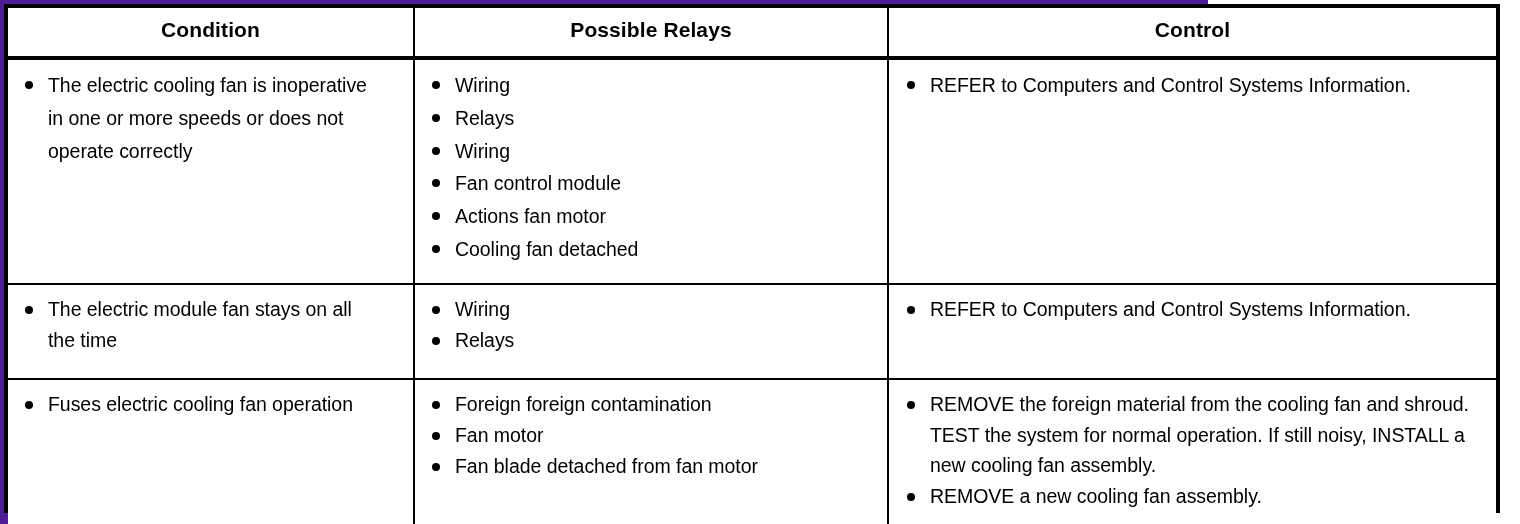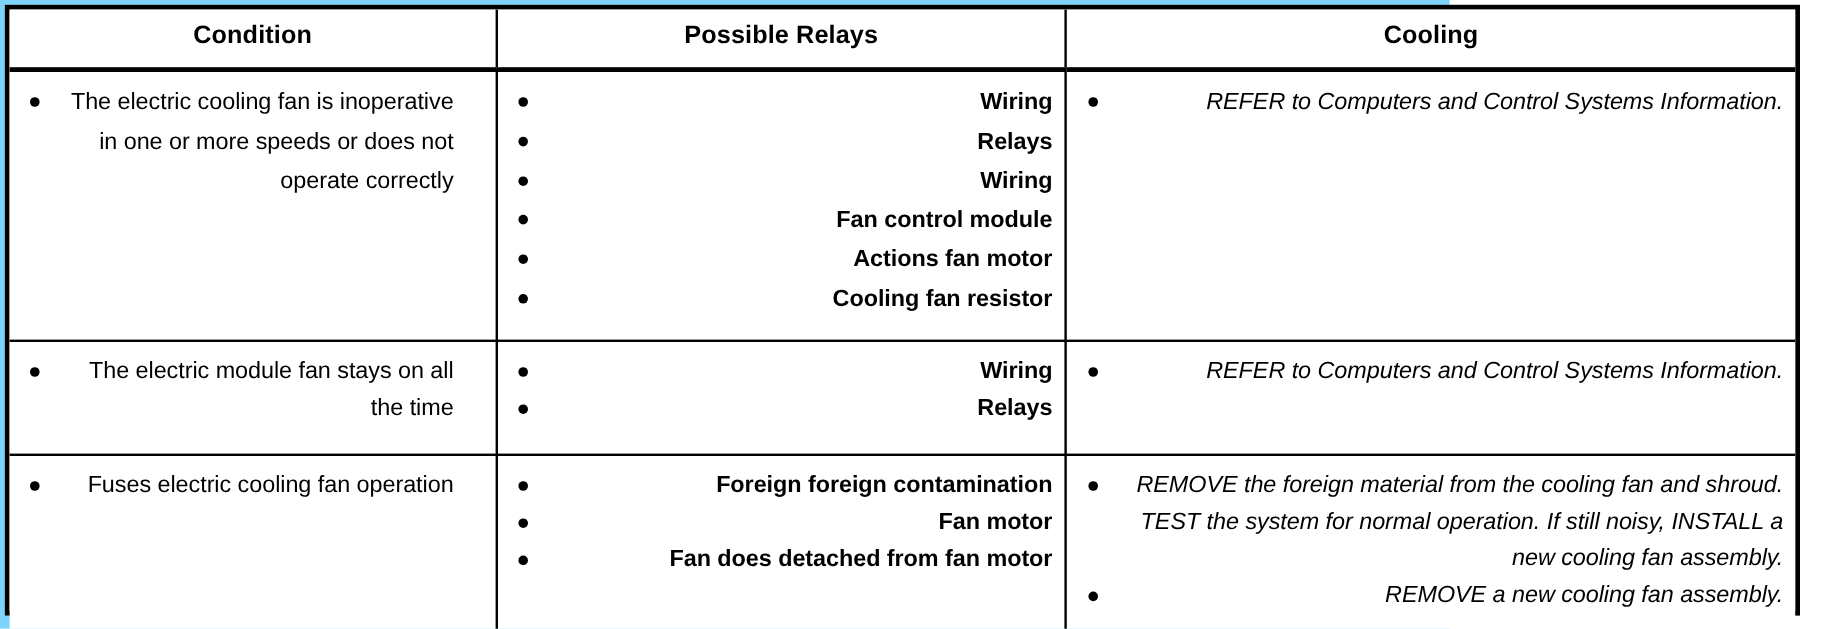--- a/index.html
+++ b/index.html
@@ -12,21 +12,21 @@
     height: 524px;
     font-family: "Liberation Sans", "DejaVu Sans", sans-serif;
     color: #000000;
     overflow: hidden;
   }
 
   .page {
     position: relative;
     width: 1208px;
     height: 524px;
-    background: #7dd3fc;
+    background: #4c1d95;
   }
 
   
   .tbl-wrap {
     position: absolute;
     left: 4px;
     top: 4px;
     width: 1496px;   
     height: 509px;   
     box-sizing: border-box;
@@ -85,42 +85,41 @@
     margin: 0;
     padding: 0;
   }
   ul.blist > li {
     position: relative;
     padding-left: 31px;
     margin: 0 0 0 0;
     font-size: 19.5px;
     line-height: 31px;
     letter-spacing: -0.05px;
-    text-align: right;
   }
   ul.blist > li + li { margin-top: 0; }
 
   ul.blist > li .bullet {
     position: absolute;
     left: 8px;
     top: 12px;
     width: 8px;
     height: 8px;
     border-radius: 50%;
     background: #000000;
   }
 
   
   td.cell-cond ul.blist > li { padding-left: 30px; max-width: 330px; }
   td.cell-cond ul.blist > li .bullet { left: 7px; }
 
-  td.cell-src ul.blist > li  { padding-left: 30px; font-weight: bold; }
+  td.cell-src ul.blist > li  { padding-left: 30px; }
   td.cell-src ul.blist > li .bullet { left: 7px; }
 
-  td.cell-act ul.blist > li  { padding-left: 31px; max-width: 566px; font-style: italic; }
+  td.cell-act ul.blist > li  { padding-left: 31px; max-width: 566px; }
   td.cell-act ul.blist > li .bullet { left: 8px; }
 
   
   tr.r1 td.cell-src ul.blist > li { line-height: 32.8px; }
   tr.r1 td.cell-cond ul.blist > li { line-height: 32.8px; }
   tr.r1 td.cell-act ul.blist > li { line-height: 32.8px; }
 
   tr.r3 td.cell-act ul.blist > li { line-height: 30.5px; }
 </style>
 </head>
@@ -133,21 +132,21 @@
       <colgroup>
         <col class="c-cond">
         <col class="c-src">
         <col class="c-act">
       </colgroup>
 
       <thead>
         <tr>
           <th>Condition</th>
           <th>Possible Relays</th>
-          <th>Cooling</th>
+          <th>Control</th>
         </tr>
       </thead>
 
       <tbody>
 
         <tr class="r1">
           <td class="cell-cond">
             <ul class="blist">
               <li>
                 <span class="bullet"></span>
@@ -172,21 +171,21 @@
               <li>
                 <span class="bullet"></span>
                 <span>Fan control module</span>
               </li>
               <li>
                 <span class="bullet"></span>
                 <span>Actions fan motor</span>
               </li>
               <li>
                 <span class="bullet"></span>
-                <span>Cooling fan resistor</span>
+                <span>Cooling fan detached</span>
               </li>
             </ul>
           </td>
           <td class="cell-act">
             <ul class="blist">
               <li>
                 <span class="bullet"></span>
                 <span>REFER to Computers and Control Systems Information.</span>
               </li>
             </ul>
@@ -238,21 +237,21 @@
               <li>
                 <span class="bullet"></span>
                 <span>Foreign foreign contamination</span>
               </li>
               <li>
                 <span class="bullet"></span>
                 <span>Fan motor</span>
               </li>
               <li>
                 <span class="bullet"></span>
-                <span>Fan does detached from fan motor</span>
+                <span>Fan blade detached from fan motor</span>
               </li>
             </ul>
           </td>
           <td class="cell-act">
             <ul class="blist">
               <li>
                 <span class="bullet"></span>
                 <span>REMOVE the foreign material from the cooling fan and shroud. TEST the system for normal operation. If still noisy, INSTALL a new cooling fan assembly.</span>
               </li>
               <li>

